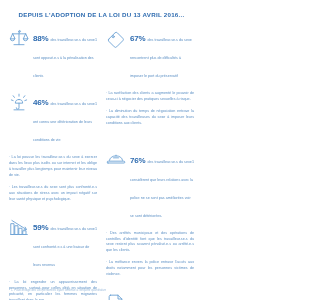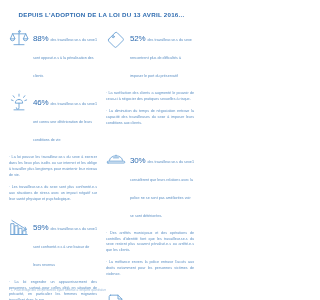--- a/index.html
+++ b/index.html
@@ -62,21 +62,21 @@
     display: block;
     width: 20px;
     height: 20px;
   }
   .stat .body {
     flex: 1 1 auto;
     min-width: 0;
   }
   .stat .pct {
     font-size: 8px;
-    font-weight: normal;
+    font-weight: bold;
     color: #2f6cb0;
     margin-right: 2px;
     letter-spacing: -0.2px;
   }
   .stat .txt {
     font-size: 3.7px;
     line-height: 1.55;
     color: #5b8fc4;
     text-align: justify;
   }
@@ -181,42 +181,42 @@
     <div class="col">
 
       <div class="stat">
         <span class="icon">
           <svg viewBox="0 0 24 24" fill="none" stroke="#6fa3d4" stroke-width="1.1" stroke-linecap="round" stroke-linejoin="round">
             <path d="M3.4 13.2L10.8 5.8a2 2 0 012.8 0l6.6 6.6a2 2 0 010 2.8l-7.4 7.4a2 2 0 01-2.8 0L3.4 16a2 2 0 010-2.8z"></path>
             <circle cx="8.6" cy="10.4" r="1.3"></circle>
           </svg>
         </span>
         <span class="body">
-          <span class="pct">52%</span><span class="txt runin">des travailleur.se.s du sexe rencontrent plus de difficultés à imposer le port du préservatif</span>
+          <span class="pct">67%</span><span class="txt runin">des travailleur.se.s du sexe rencontrent plus de difficultés à imposer le port du préservatif</span>
         </span>
       </div>
 
       <div class="spacer-sm"></div>
 
       <p class="para">· La raréfaction des clients a augmenté le pouvoir de ceux-ci à négocier des pratiques sexuelles à risque.</p>
       <p class="para">· La diminution du temps de négociation entrave la capacité des travailleuses du sexe à imposer leurs conditions aux clients.</p>
 
       <div class="spacer-lg"></div>
 
       <div class="stat">
         <span class="icon">
           <svg viewBox="0 0 24 24" fill="none" stroke="#6fa3d4" stroke-width="1.1" stroke-linecap="round" stroke-linejoin="round">
             <path d="M4.2 12.4a7.8 5.4 0 0115.6 0"></path>
             <path d="M2.4 15.6h19.2a1 1 0 001-1.1 1.2 1.2 0 00-1.2-1.1H2.6a1.2 1.2 0 00-1.2 1.1 1 1 0 001 1.1z"></path>
             <path d="M9 9.4h6"></path>
             <path d="M12 6.2v1.2"></path>
           </svg>
         </span>
         <span class="body">
-          <span class="pct">30%</span><span class="txt runin">des travailleur.se.s du sexe1 considèrent que leurs relations avec la police ne se sont pas améliorées voir se sont détériorées.</span>
+          <span class="pct">76%</span><span class="txt runin">des travailleur.se.s du sexe1 considèrent que leurs relations avec la police ne se sont pas améliorées voir se sont détériorées.</span>
         </span>
       </div>
 
       <div class="spacer-sm"></div>
 
       <p class="para">· Des arrêtés municipaux et des opérations de contrôles d'identité font que les travailleur.se.s du sexe restent plus souvent pénalisé.e.s ou arrêté.e.s que les clients.</p>
       <p class="para">· La méfiance envers la police entrave l'accès aux droits notamment pour les personnes victimes de violence.</p>
 
       <div class="spacer-md"></div>
 

